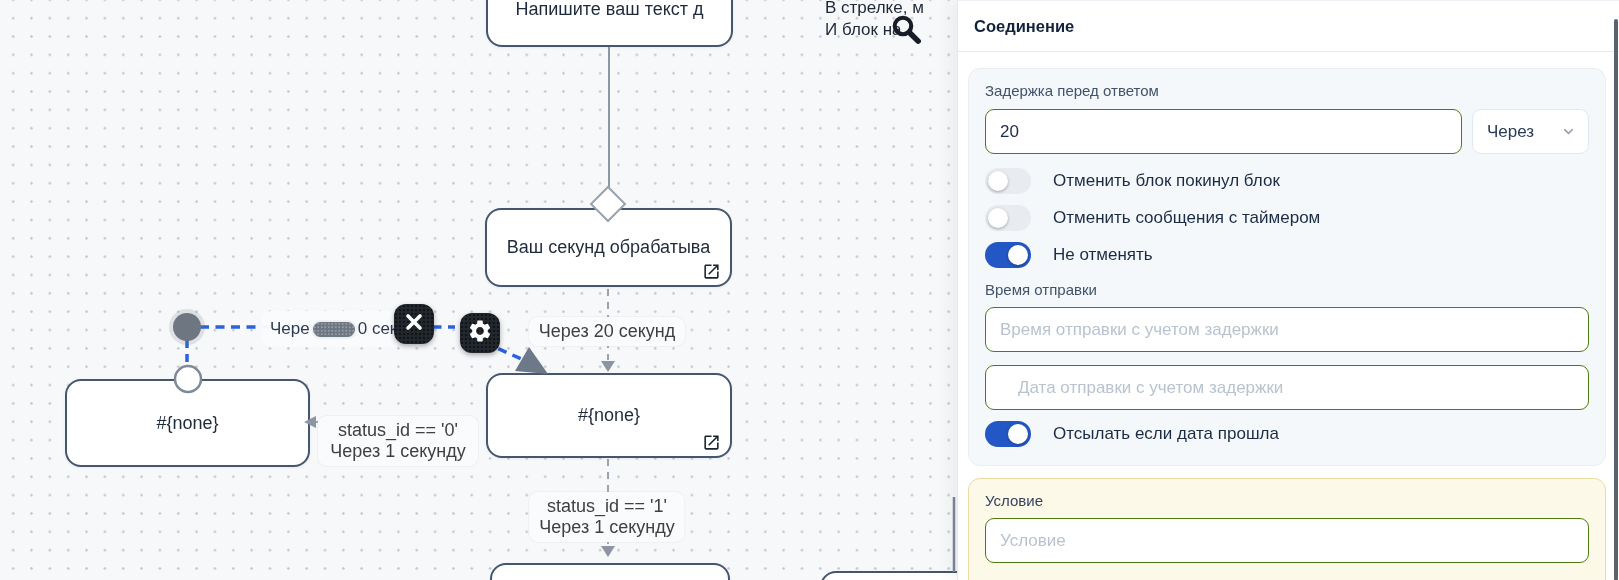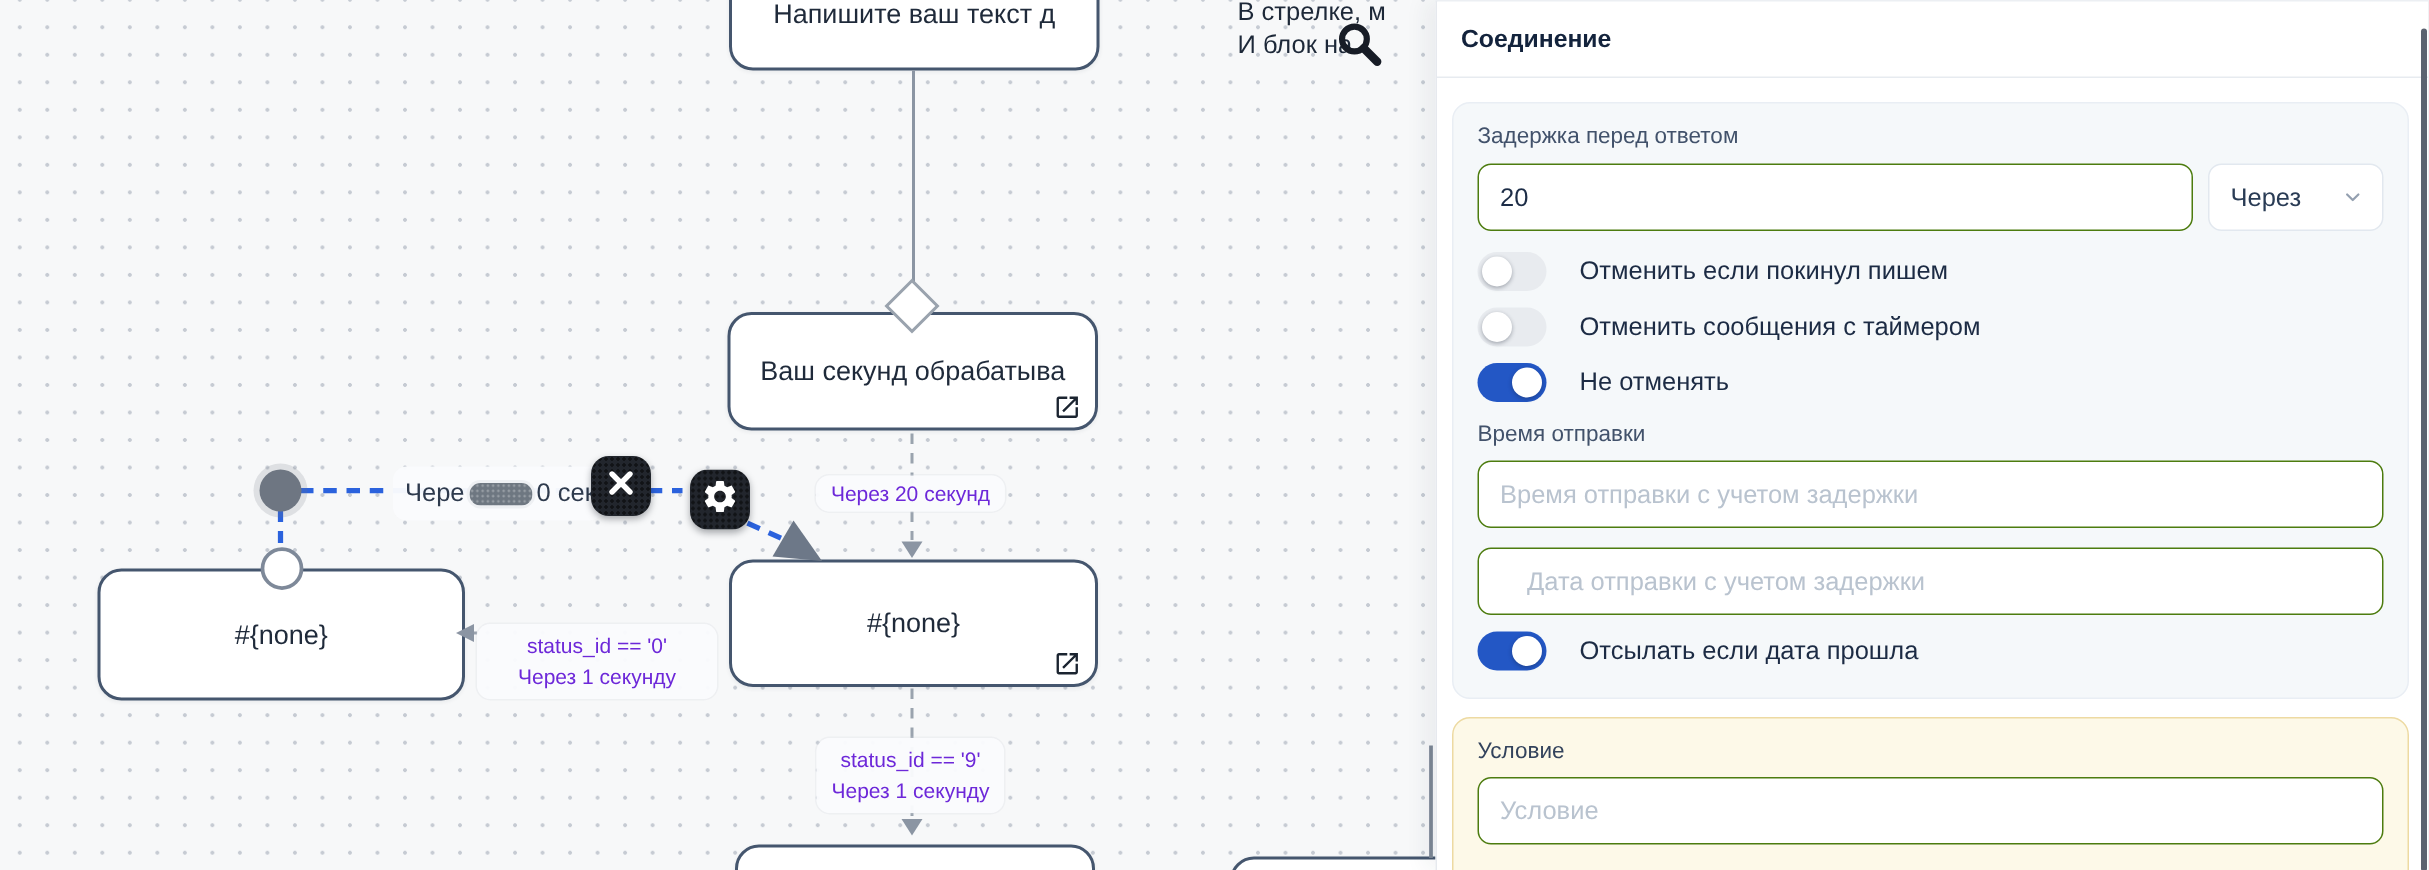--- a/index.html
+++ b/index.html
@@ -8,21 +8,21 @@
 
   
   .canvas{position:absolute;inset:0;
     background-image:radial-gradient(circle,#c6cbd3 1.15px,rgba(198,203,211,0) 1.45px);
     background-size:18.35px 18.35px;background-position:4px 9px;}
   .node{position:absolute;background:#fff;border:2px solid #45566e;border-radius:16px;
     display:flex;align-items:center;justify-content:center;
     color:#1f2a3a;font-size:18px;z-index:2;box-shadow:0 1px 3px rgba(30,41,59,.07);}
   .node .ext{position:absolute;right:9px;bottom:4px;line-height:0;}
   .edge-label{position:absolute;z-index:4;background:rgba(250,251,253,.96);border-radius:9px;
-    color:#6d28d9;font-size:14px;text-align:center;padding:4px 10px;white-space:nowrap;
+    color:#404040;font-size:18px;text-align:center;padding:4px 10px;white-space:nowrap;
     box-shadow:0 0 0 1px rgba(210,215,222,.25);}
   .edge-label .l2{display:block;line-height:21px;}
   .edge-label .l1{display:block;line-height:21px;}
   svg.edges{position:absolute;inset:0;z-index:3;pointer-events:none;}
 
   .dark-btn{position:absolute;width:40px;height:40px;border-radius:12px;background:#22262d;
     background-image:radial-gradient(rgba(0,0,0,.5) 1px,transparent 1.3px);background-size:4px 4px;
     display:flex;align-items:center;justify-content:center;z-index:6;
     box-shadow:0 2px 5px rgba(15,20,28,.35);cursor:pointer;}
   .sel-label{position:absolute;left:262px;top:311px;width:140px;height:36px;z-index:5;
@@ -131,21 +131,21 @@
     </svg>
 
     <div class="edge-label" style="left:607px;top:317px;transform:translateX(-50%);">Через 20 секунд</div>
 
     <div class="edge-label" style="left:318px;top:416px;width:160px;">
       <span class="l1">status_id == '0'</span>
       <span class="l2">Через 1 секунду</span>
     </div>
 
     <div class="edge-label" style="left:607px;top:492px;transform:translateX(-50%);">
-      <span class="l1">status_id == '9'</span>
+      <span class="l1">status_id == '1'</span>
       <span class="l2">Через 1 секунду</span>
     </div>
 
     <div class="sel-label">
       <span>Чере</span>
       <span class="sel-pill"></span>
       <span>0 секу</span>
     </div>
 
     <div class="dark-btn" style="left:394px;top:304px;">
@@ -192,21 +192,21 @@
                 <polyline points="6,9 12,15 18,9" stroke="#94a0b0" stroke-width="2.4" stroke-linecap="round" stroke-linejoin="round"></polyline>
               </svg>
           </span>
         </div>
       </div>
 
       <div class="trow first">
         <div class="toggle">
             <div class="knob"></div>
           </div>
-        <span class="tlabel">Отменить если покинул пишем</span>
+        <span class="tlabel">Отменить блок покинул блок</span>
       </div>
       <div class="trow">
         <div class="toggle">
             <div class="knob"></div>
           </div>
         <span class="tlabel">Отменить сообщения с таймером</span>
       </div>
       <div class="trow">
         <div class="toggle on">
             <div class="knob"></div>

